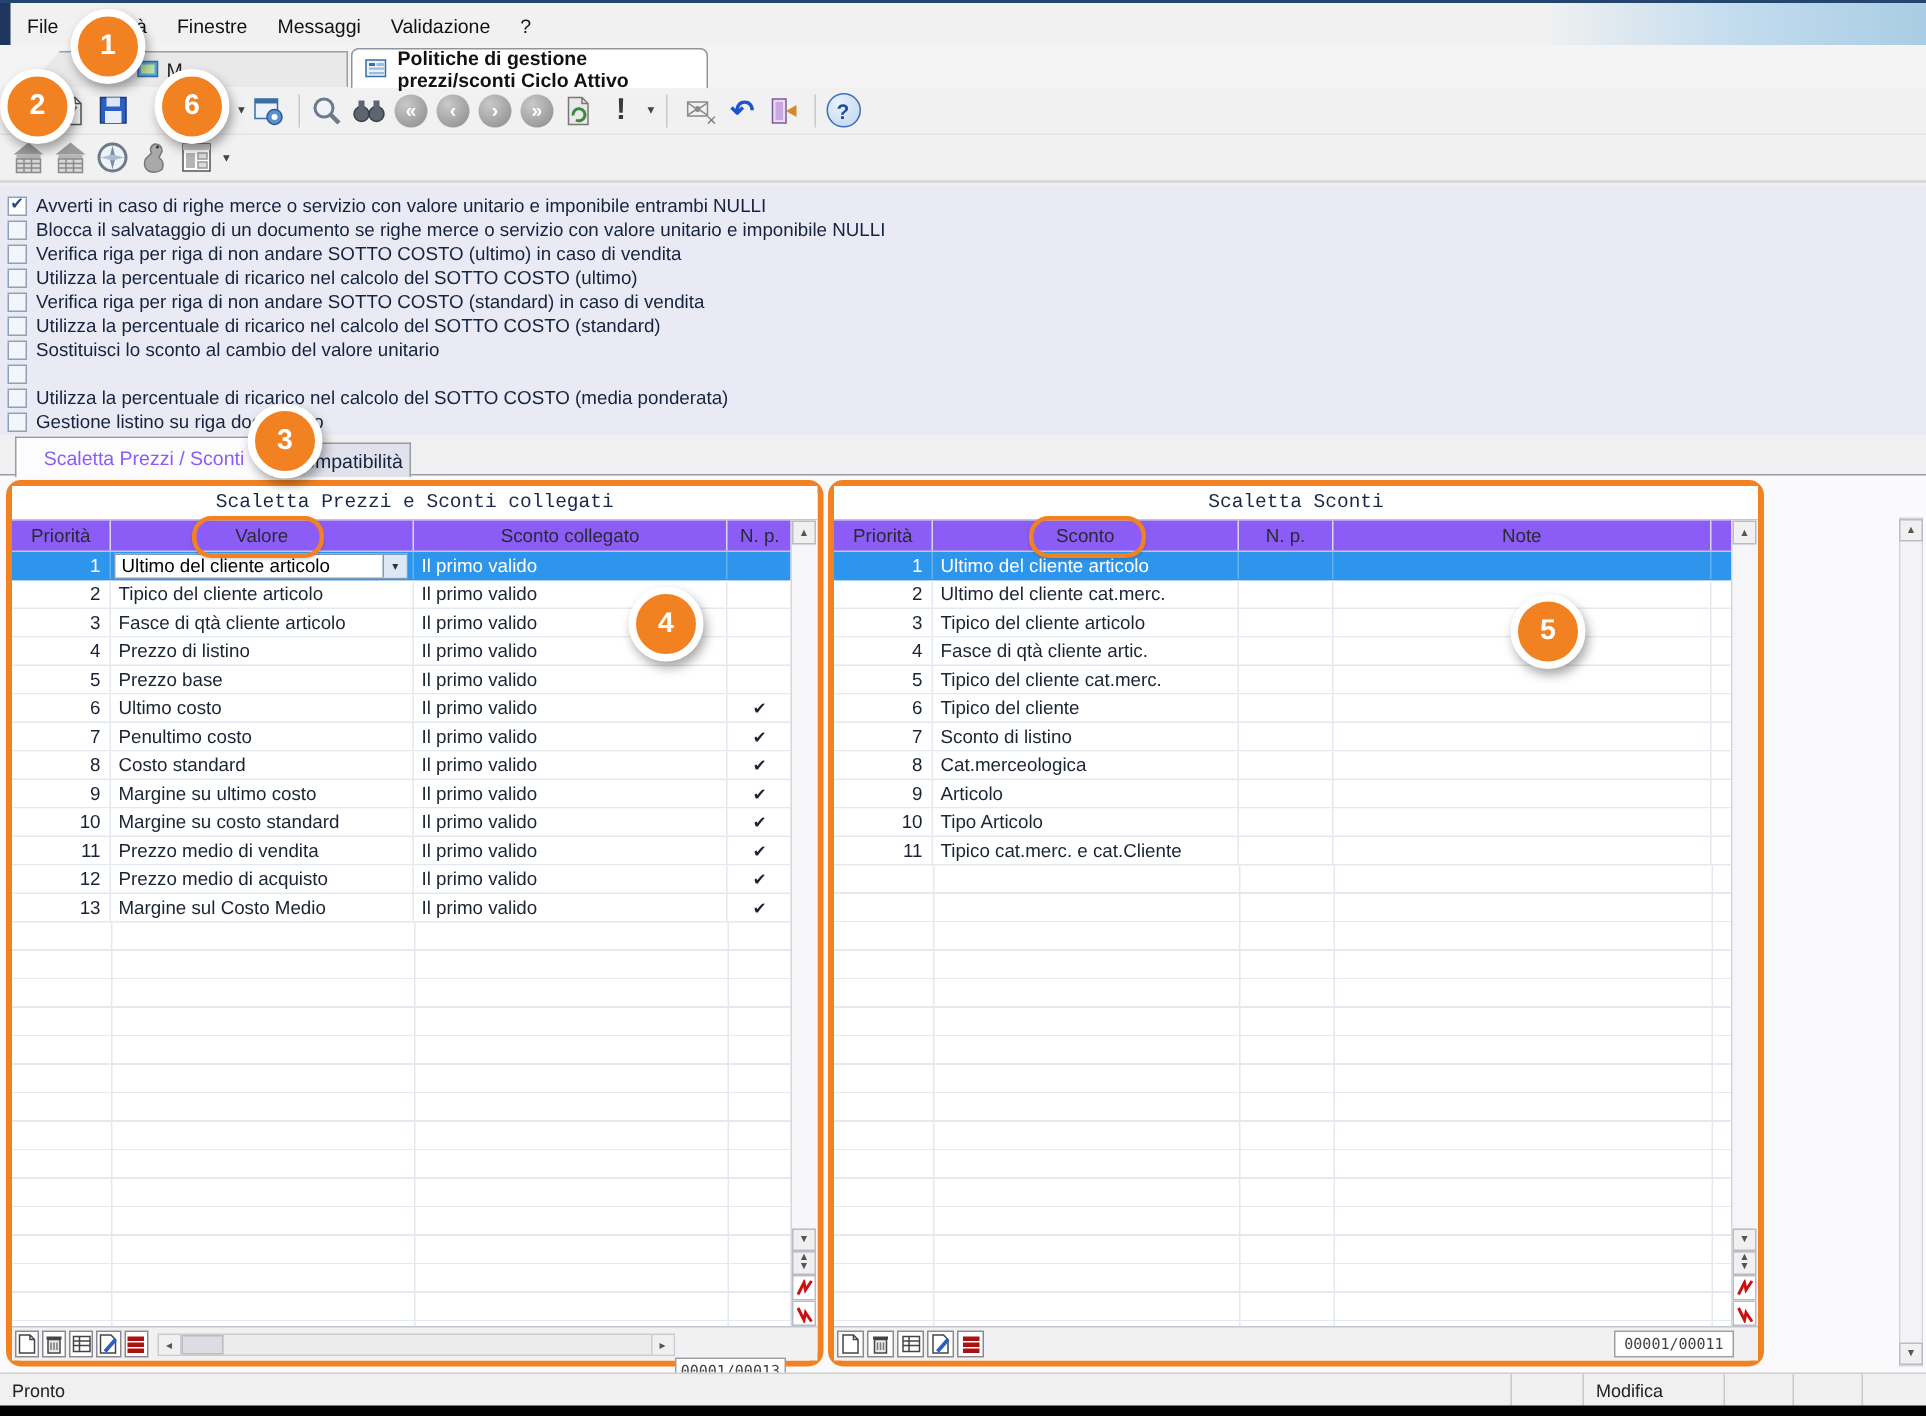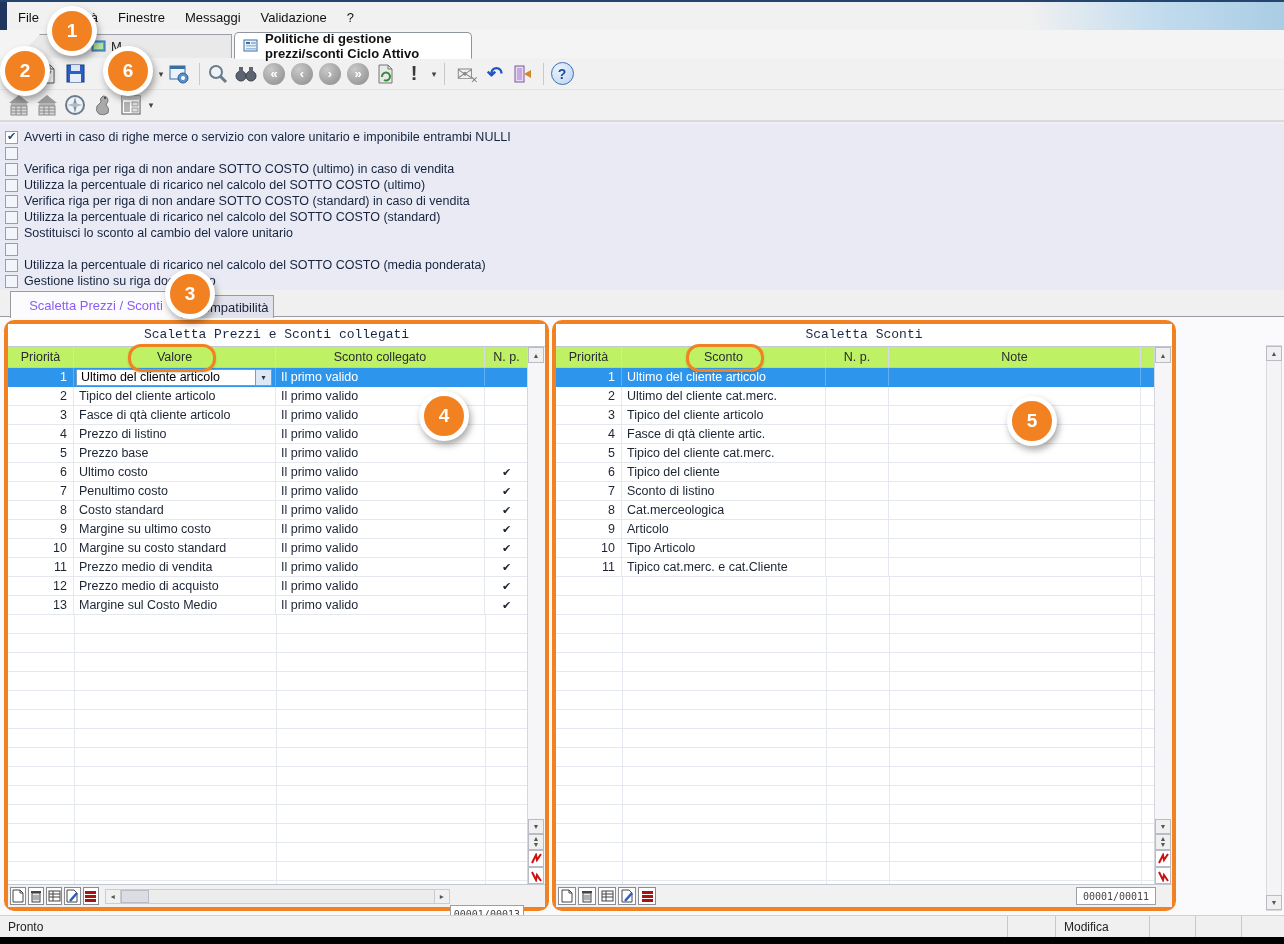--- a/index.html
+++ b/index.html
@@ -55,21 +55,21 @@
     border-bottom:none;display:flex;align-items:center;justify-content:center;font-size:13px;color:#8b5cf6;z-index:3;}
   .subtab-inactive{left:180px;top:295px;width:92px;height:22px;background:#e2e2ec;border:1px solid #9a9aa5;
     border-bottom:none;display:flex;align-items:center;justify-content:center;font-size:13px;color:#16233f;z-index:1;}
   #page{left:0;top:316px;width:1284px;height:599px;background:#fafafc;border-top:1px solid #9a9aa5;box-sizing:border-box;}
   
   .panel{position:absolute;border:4px solid #F28221;border-radius:10px;background:#fff;box-sizing:border-box;}
   #lpanel{left:4px;top:320px;width:545px;height:591px;}
   #rpanel{left:552px;top:320px;width:624px;height:591px;}
   .ptitle{position:absolute;left:0;right:0;top:0;height:22px;line-height:22px;text-align:center;
     font-size:13px;color:#1b2747;border-bottom:1px solid #c3c7d1;background:#fff;font-family:Liberation Mono, monospace;}
-  .phead{position:absolute;left:0;right:17px;top:23px;height:20px;background:#bef264;
+  .phead{position:absolute;left:0;right:17px;top:23px;height:20px;background:#8b5cf6;
     border-bottom:1px solid #c3c7d1;display:flex;align-items:center;font-size:12.5px;color:#2a2a33;}
   .phead .hc{height:100%;display:flex;align-items:center;justify-content:center;box-sizing:border-box;
     border-right:1px solid #d7dae2;}
   .pbody{position:absolute;left:0;right:17px;top:44px;bottom:23px;overflow:hidden;
     background:repeating-linear-gradient(to bottom,#fff 0 18px,#e6e8f0 18px 19px);}
   .vline{position:absolute;top:0;bottom:0;width:1px;background:#e6e8f0;}
   .grow{position:relative;height:19px;display:flex;align-items:center;font-size:12.5px;color:#1b2433;
     background:#fff;border-bottom:1px solid #e6e8f0;box-sizing:border-box;}
   .grow.sel{background:#2e95ec;color:#fff;border-bottom:1px solid #2e95ec;}
   .cell{height:100%;display:flex;align-items:center;box-sizing:border-box;border-right:1px solid #e6e8f0;}
@@ -299,20 +299,21 @@
 
 <div id="options" class="abs">
   <div class="optrow">
     <span class="cb checked">
         <span class="mark">✔</span>
       </span>
     <span class="optlabel">Avverti in caso di righe merce o servizio con valore unitario e imponibile entrambi NULLI</span>
   </div>
   <div class="optrow">
     <span class="cb"></span>
+    <span class="optlabel">Blocca il salvataggio di un documento se righe merce o servizio con valore unitario e imponibile NULLI</span>
   </div>
   <div class="optrow">
     <span class="cb"></span>
     <span class="optlabel">Verifica riga per riga di non andare SOTTO COSTO (ultimo) in caso di vendita</span>
   </div>
   <div class="optrow">
     <span class="cb"></span>
     <span class="optlabel">Utilizza la percentuale di ricarico nel calcolo del SOTTO COSTO (ultimo)</span>
   </div>
   <div class="optrow">

